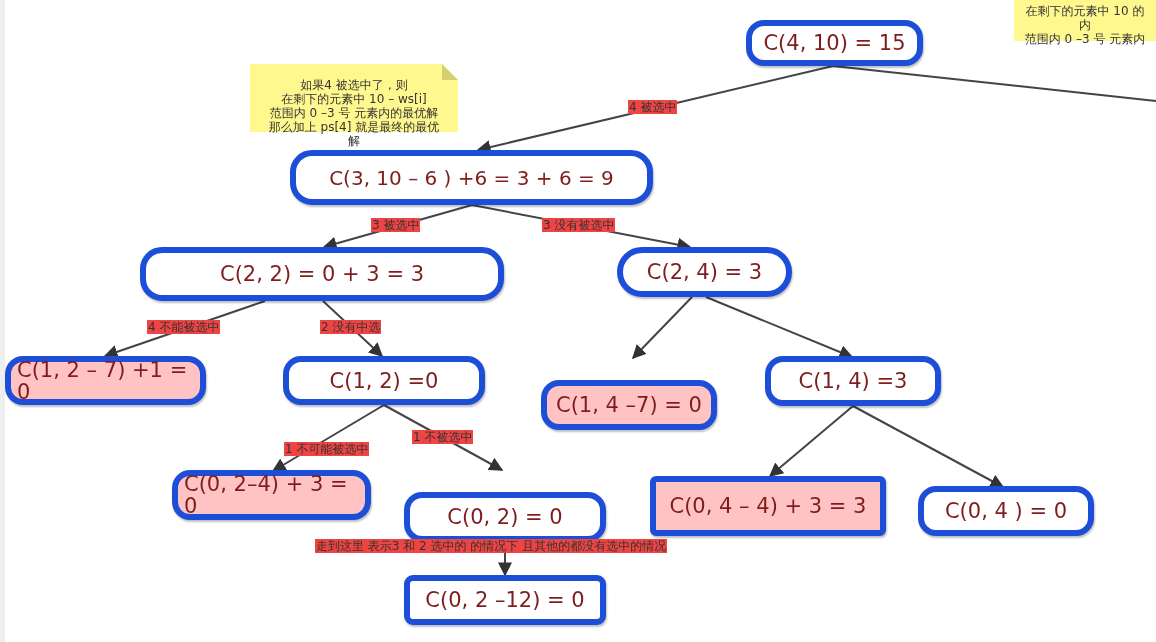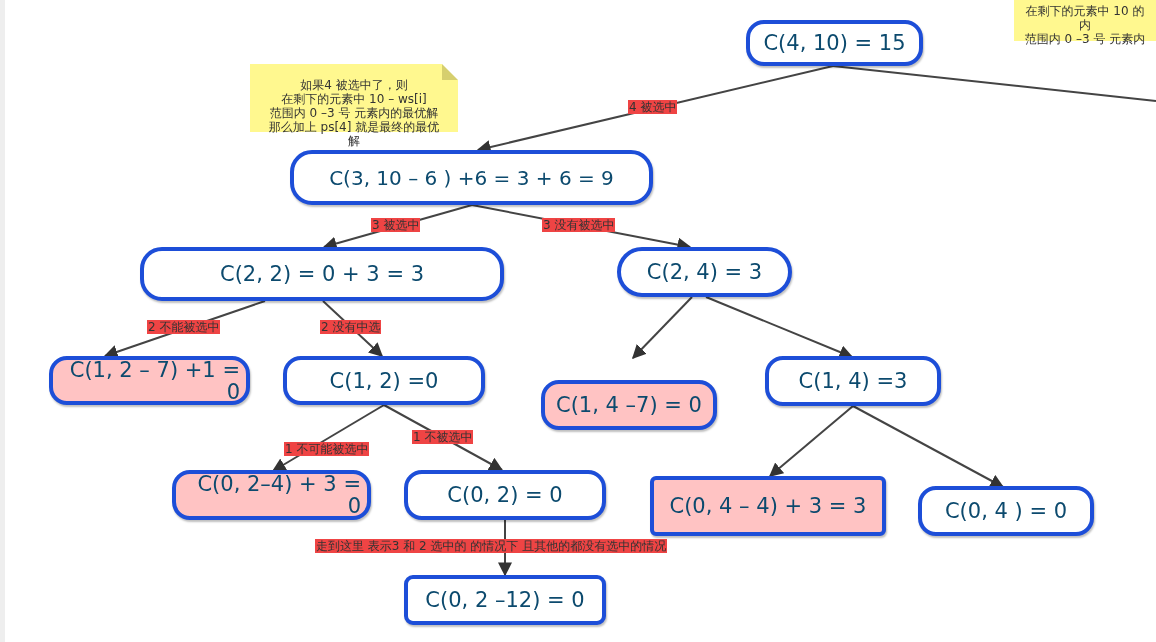--- a/index.html
+++ b/index.html
@@ -5,24 +5,24 @@
   html, body { margin: 0; padding: 0; }
   body {
     width: 1156px; height: 642px; position: relative; overflow: hidden;
     background: #ffffff;
     font-family: "DejaVu Sans", "Liberation Sans", sans-serif;
   }
   .left-strip { position: absolute; left: 0; top: 0; width: 5px; height: 642px; background: #eeeeee; }
   svg#edges { position: absolute; left: 0; top: 0; width: 1156px; height: 642px; }
   .node {
     position: absolute; box-sizing: border-box;
-    border: 4px solid #1d4ed8; border-radius: 18px;
-    background: #ffffff; color: #0c4a6e;
+    border: 6px solid #1d4ed8; border-radius: 18px;
+    background: #ffffff; color: #7f1d1d;
     display: flex; align-items: center; justify-content: center;
-    text-align: right; font-size: 21px; line-height: 22px;
+    text-align: left; font-size: 21px; line-height: 22px;
     box-shadow: 1px 2px 2px rgba(0,0,0,0.25);
     padding: 0 6px;
   }
   .node.pink { background: #ffc3c3; }
   .edge-label {
     position: absolute; font-size: 12px; color: #333333; background: #ef4444;
     white-space: nowrap; line-height: 14px; padding: 0 1px;
   }
   .note {
     position: absolute; box-sizing: border-box;
@@ -83,56 +83,56 @@
   </div>
 
 <div class="node" style="left:140px; top:247px; width:364px; height:54px; border-radius:22px;">
     <span>C(2,  2) = 0 + 3  = 3</span>
   </div>
 
 <div class="node" style="left:617px; top:247px; width:175px; height:50px;border-radius:25px;">
     <span>C(2,  4) = 3</span>
   </div>
 
-<div class="node pink" style="left:5px; top:356px; width:201px; height:49px; line-height:22px;margin-left:44px;">
+<div class="node pink" style="left:5px; top:356px; width:201px; height:49px; line-height:22px;">
     <span>C(1,  2 – 7) +1 = 0</span>
   </div>
 
 <div class="node" style="left:283px; top:356px; width:202px; height:49px;">
     <span>C(1,  2) =0</span>
   </div>
 
 <div class="node pink" style="left:541px; top:360px; width:176px; height:50px;margin-top:20px;">
     <span>C(1,  4 –7) = 0</span>
   </div>
 
 <div class="node" style="left:765px; top:356px; width:176px; height:50px;">
     <span>C(1,  4) =3</span>
   </div>
 
 <div class="node pink" style="left:172px; top:470px; width:199px; height:50px;">
     <span>C(0,  2–4) + 3 = 0</span>
   </div>
 
-<div class="node" style="left:404px; top:470px; width:202px; height:50px;">
+<div class="node" style="left:404px; top:492px; width:202px; height:50px;">
     <span>C(0,  2) = 0</span>
   </div>
 
 <div class="node pink" style="left:650px; top:476px; width:236px; height:60px; border-radius:6px;">
     <span>C(0,  4 – 4) + 3 = 3</span>
   </div>
 
 <div class="node" style="left:918px; top:486px; width:176px; height:50px;">
     <span>C(0,  4 ) = 0</span>
   </div>
 
 <div class="node" style="left:404px; top:575px; width:202px; height:50px;border-radius:9px;">
     <span>C(0,  2 –12) = 0</span>
   </div>
 
 <div class="edge-label" style="left:628px; top:100px;">4 被选中</div>
 <div class="edge-label" style="left:371px; top:218px;">3 被选中</div>
 <div class="edge-label" style="left:542px; top:218px;">3 没有被选中</div>
-<div class="edge-label" style="left:147px; top:320px;">2 不能被选中</div>
+<div class="edge-label" style="left:147px; top:320px;">4 不能被选中</div>
 <div class="edge-label" style="left:320px; top:320px;">2 没有中选</div>
 <div class="edge-label" style="left:284px; top:442px;">1 不可能被选中</div>
 <div class="edge-label" style="left:412px; top:430px;">1 不被选中</div>
 <div class="edge-label" style="left:315px; top:539px;">走到这里 表示3 和 2 选中的 的情况下 且其他的都没有选中的情况</div>
 
 </body></html>

